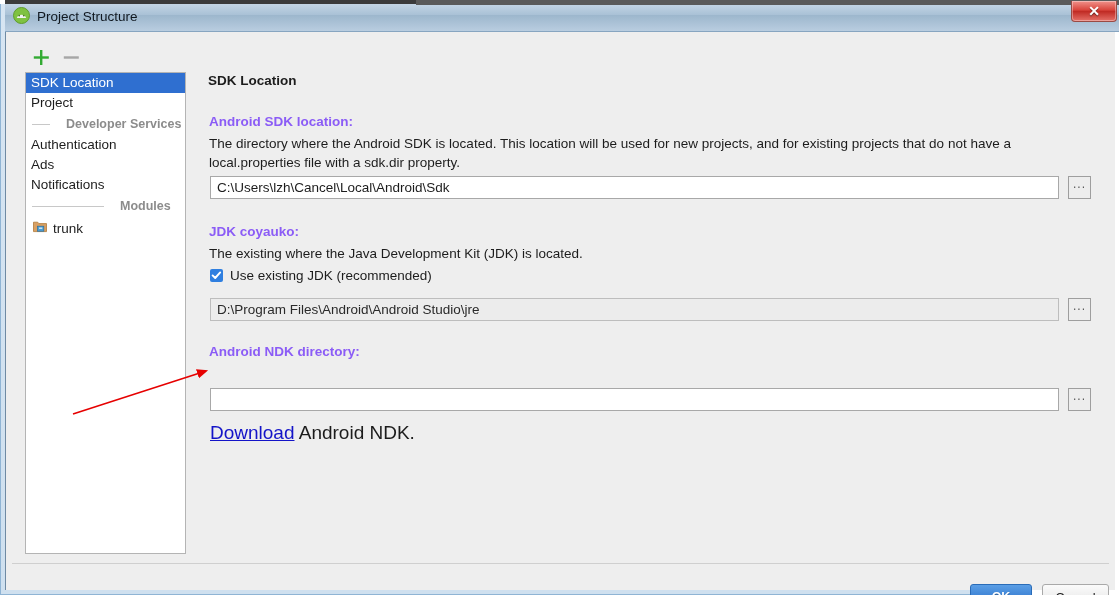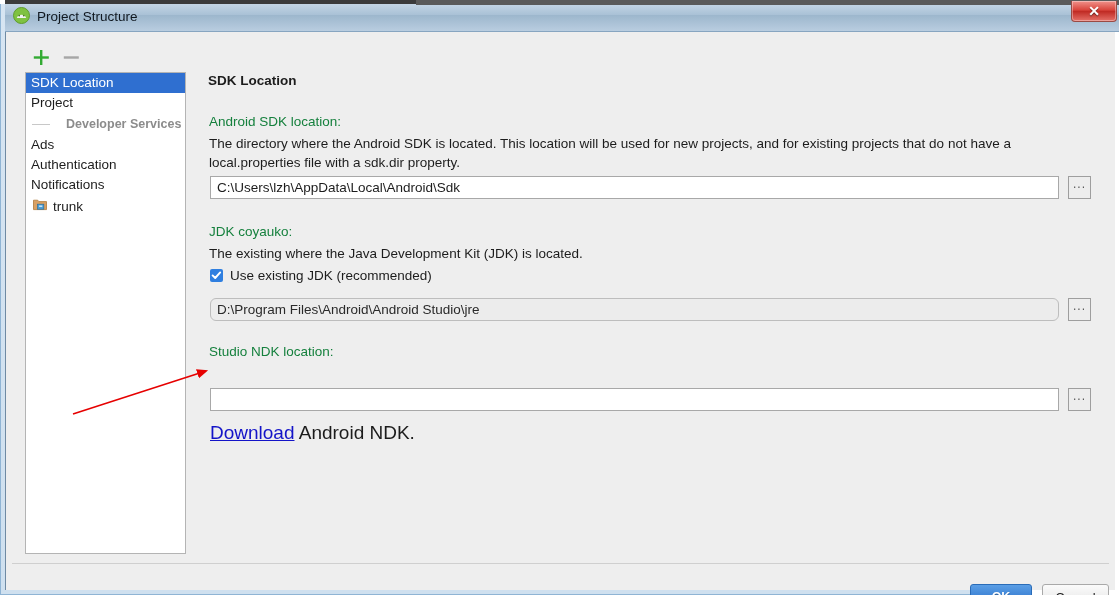--- a/index.html
+++ b/index.html
@@ -209,22 +209,22 @@
     left: 6px;
     top: 3px;
     font-size: 13.5px;
     font-weight: bold;
     color: #1c1c1c;
   }
   .field-label {
     position: absolute;
     left: 7px;
     font-size: 13.5px;
-    font-weight: normal;
-    color: #15803d;
+    font-weight: bold;
+    color: #8b5cf6;
     white-space: nowrap;
   }
   .field-desc {
     position: absolute;
     left: 7px;
     font-size: 13.5px;
     color: #1c1c1c;
     width: 860px;
     line-height: 19px;
   }
@@ -239,21 +239,20 @@
     line-height: 21px;
     padding-left: 6px;
     white-space: nowrap;
     overflow: hidden;
     font-family: "Liberation Sans", sans-serif;
   }
   .textfield.disabled {
     background: #ececec;
     color: #2a2a2a;
     border-color: #bdbdbd;
-    border-radius: 6px;
   }
   .browse-btn {
     position: absolute;
     width: 23px;
     height: 23px;
     box-sizing: border-box;
     border: 1px solid #9e9e9e;
     background: #ededed;
     color: #555555;
     font-size: 12px;
@@ -413,68 +412,73 @@
           <span>Project</span>
         </div>
 
         <div class="side-group">
           <span class="rule left-short"></span>
           <span class="glabel">Developer Services</span>
           <span class="rule right-short"></span>
         </div>
 
         <div class="side-item">
+          <span>Authentication</span>
+        </div>
+        <div class="side-item">
           <span>Ads</span>
-        </div>
-        <div class="side-item">
-          <span>Authentication</span>
         </div>
         <div class="side-item">
           <span>Notifications</span>
         </div>
 
+        <div class="side-group">
+          <span class="rule left-long"></span>
+          <span class="glabel">Modules</span>
+          <span class="rule right-tiny"></span>
+        </div>
 
         <div class="side-module">
           <span>
             <svg width="14" height="13" viewBox="0 0 14 13">
               <path d="M0.5 2.2 h4.2 l1.2 1.4 h7.6 v8 h-13 z" fill="#d9a063" stroke="#b07a38" stroke-width="0.8"></path>
               <rect x="4.6" y="6.2" width="6.2" height="5" fill="#4e9fd4" stroke="#2a6f9e" stroke-width="0.7"></rect>
               <rect x="6.1" y="7.6" width="3.2" height="1.1" fill="#ffffff"></rect>
             </svg>
           </span>
           <span>trunk</span>
         </div>
 
       </div>
 
       <div class="main">
 
         <div class="page-title">SDK Location</div>
 
         <div class="field-label" style="top:44px;">Android SDK location:</div>
         <div class="field-desc" style="top:64px;">The directory where the Android SDK is located. This location will be used for new projects, and for existing projects that do not have a local.properties file with a sdk.dir property.</div>
-        <div class="textfield" style="left:8px; top:106px; width:849px;">C:\Users\lzh\AppData\Local\Android\Sdk</div>
+        <div class="textfield" style="left:8px; top:106px; width:849px;">C:\Users\lzh\Cancel\Local\Android\Sdk</div>
         <div class="browse-btn" style="left:866px; top:106px;">...</div>
 
         <div class="field-label" style="top:154px;">JDK coyauko:</div>
         <div class="field-desc" style="top:174px;">The existing where the Java Development Kit (JDK) is located.</div>
 
         <div class="checkrow" style="top:198px;">
           <span class="checkbox">
             <svg width="11" height="11" viewBox="0 0 11 11">
               <path d="M1.6 5.4 L4.2 8 L9.2 2.4" fill="none" stroke="#ffffff" stroke-width="1.9" stroke-linecap="round" stroke-linejoin="round"></path>
             </svg>
           </span>
           <span>Use existing JDK (recommended)</span>
         </div>
 
         <div class="textfield disabled" style="left:8px; top:228px; width:849px;">D:\Program Files\Android\Android Studio\jre</div>
         <div class="browse-btn" style="left:866px; top:228px;">...</div>
 
-        <div class="field-label" style="top:274px;">Studio NDK location:</div>
+        <div class="field-label" style="top:274px;">Android NDK directory:</div>
         <div class="textfield" style="left:8px; top:318px; width:849px;"></div>
         <div class="browse-btn" style="left:866px; top:318px;">...</div>
 
         <div class="link-row" style="top:352px;">
           <span class="dl-link">Download</span><span> Android NDK.</span>
         </div>
 
       </div>
 
       <div class="footer-sep"></div>

